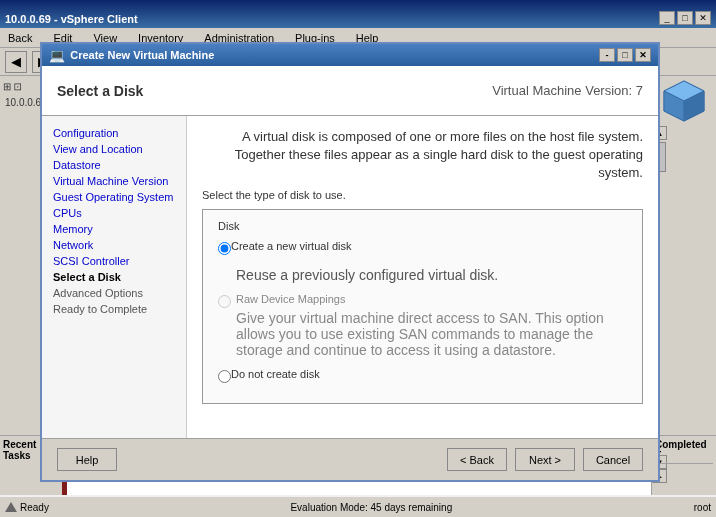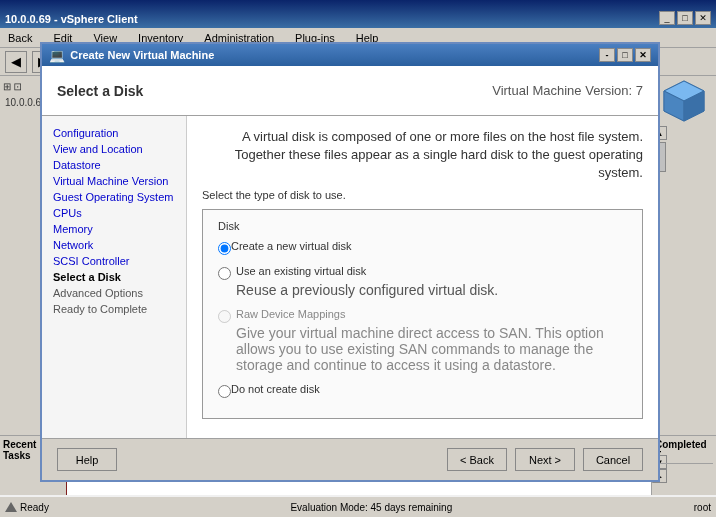--- a/index.html
+++ b/index.html
@@ -315,21 +315,21 @@
     }
 
     
     .bottom-section {
       display: flex;
       height: 60px;
       border-top: 1px solid #a0a0a0;
     }
     .bottom-left {
       width: 67px;
-      border-right: 1px solid #7f1d1d;
+      border-right: 5px solid #7f1d1d;
       padding: 3px;
       font-size: 10px;
       font-weight: bold;
     }
     .bottom-center {
       flex: 1;
       display: flex;
       flex-direction: column;
     }
     .bottom-header {
@@ -529,24 +529,20 @@
 
       <div class="disk-group">
         <div class="disk-group-legend">Disk</div>
 
         <div class="radio-option">
           <input type="radio" name="disk-option" id="opt-new" checked="" style="">
           <label for="opt-new" class="radio-label">Create a new virtual disk</label>
         </div>
 
         <div class="radio-option" style="flex-direction:column;">
-          <div style="display:flex;align-items:flex-start;gap:5px;">
-            <input type="radio" name="disk-option" id="opt-existing" style="">
-            <label for="opt-existing" class="radio-label">Use an existing virtual disk</label>
-          </div>
           <div class="radio-sublabel">Reuse a previously configured virtual disk.</div>
         </div>
 
         <div class="radio-option" style="flex-direction:column;">
           <div style="display:flex;align-items:flex-start;gap:5px;">
             <input type="radio" name="disk-option" id="opt-raw" disabled="" style="">
             <label for="opt-raw" class="radio-label disabled">Raw Device Mappings</label>
           </div>
           <div class="radio-sublabel" style="color:#888;">Give your virtual machine direct access to SAN. This option allows you to use existing SAN commands to manage the storage and continue to access it using a datastore.</div>
         </div>

